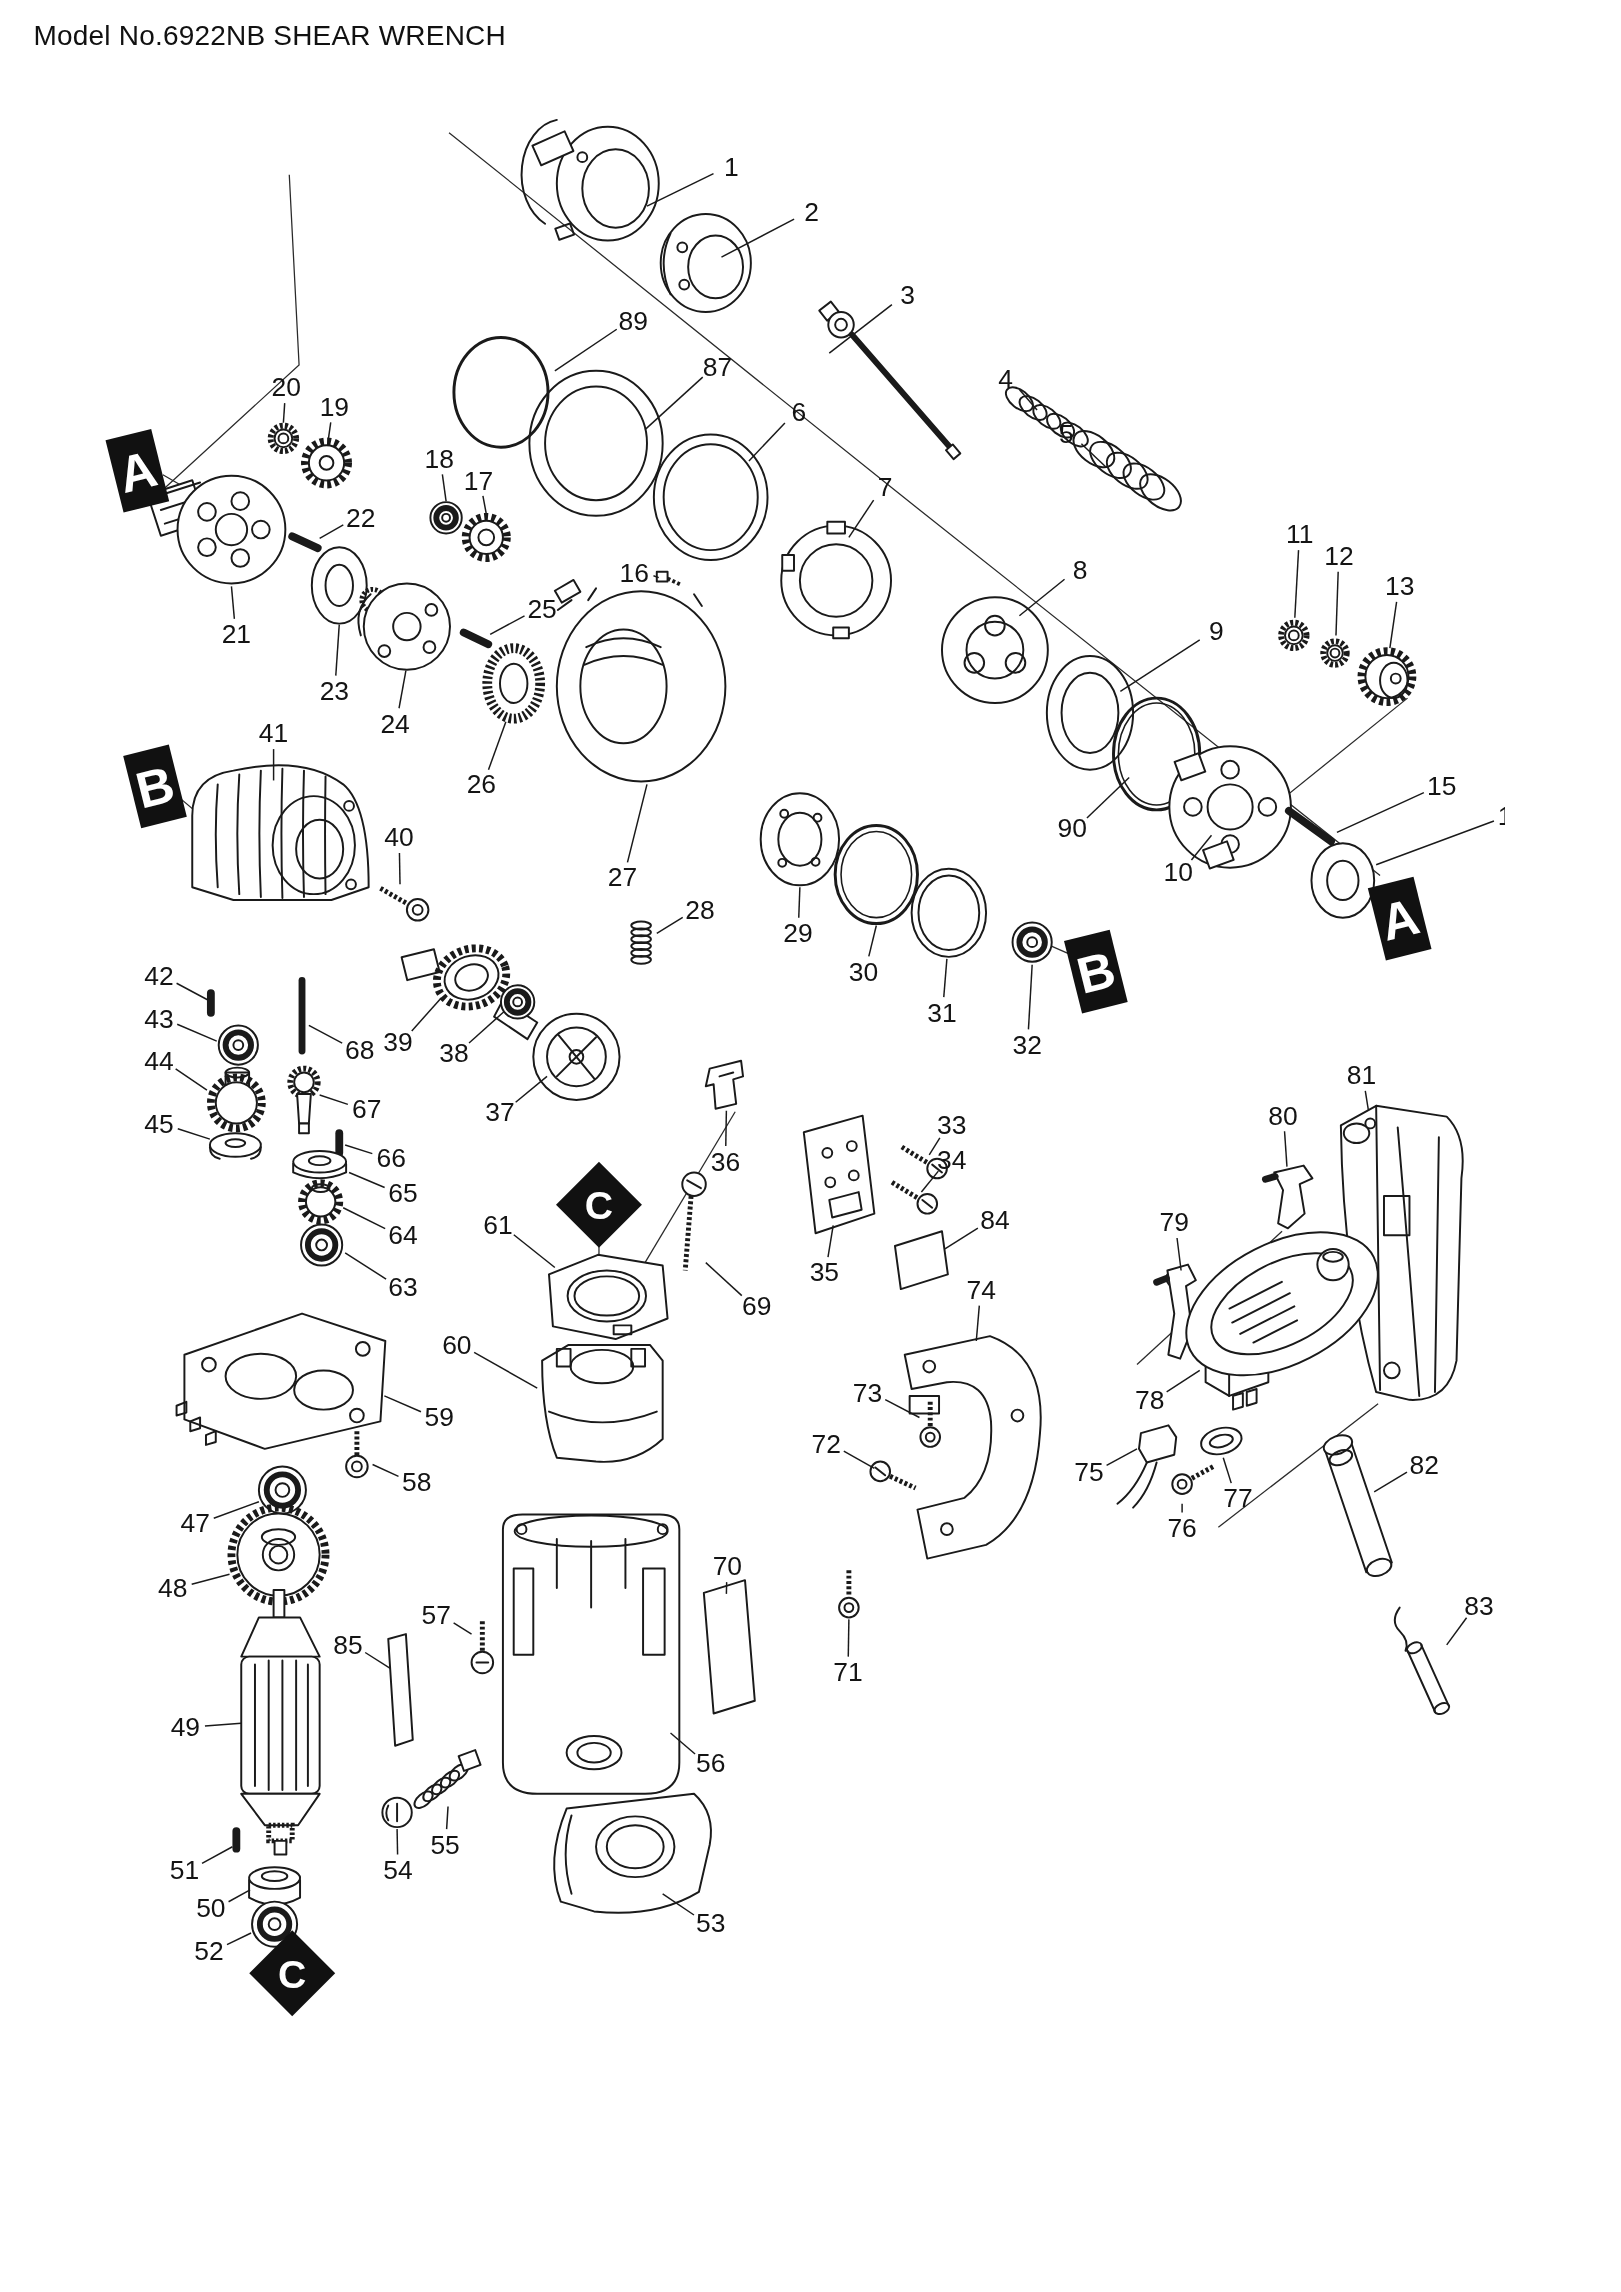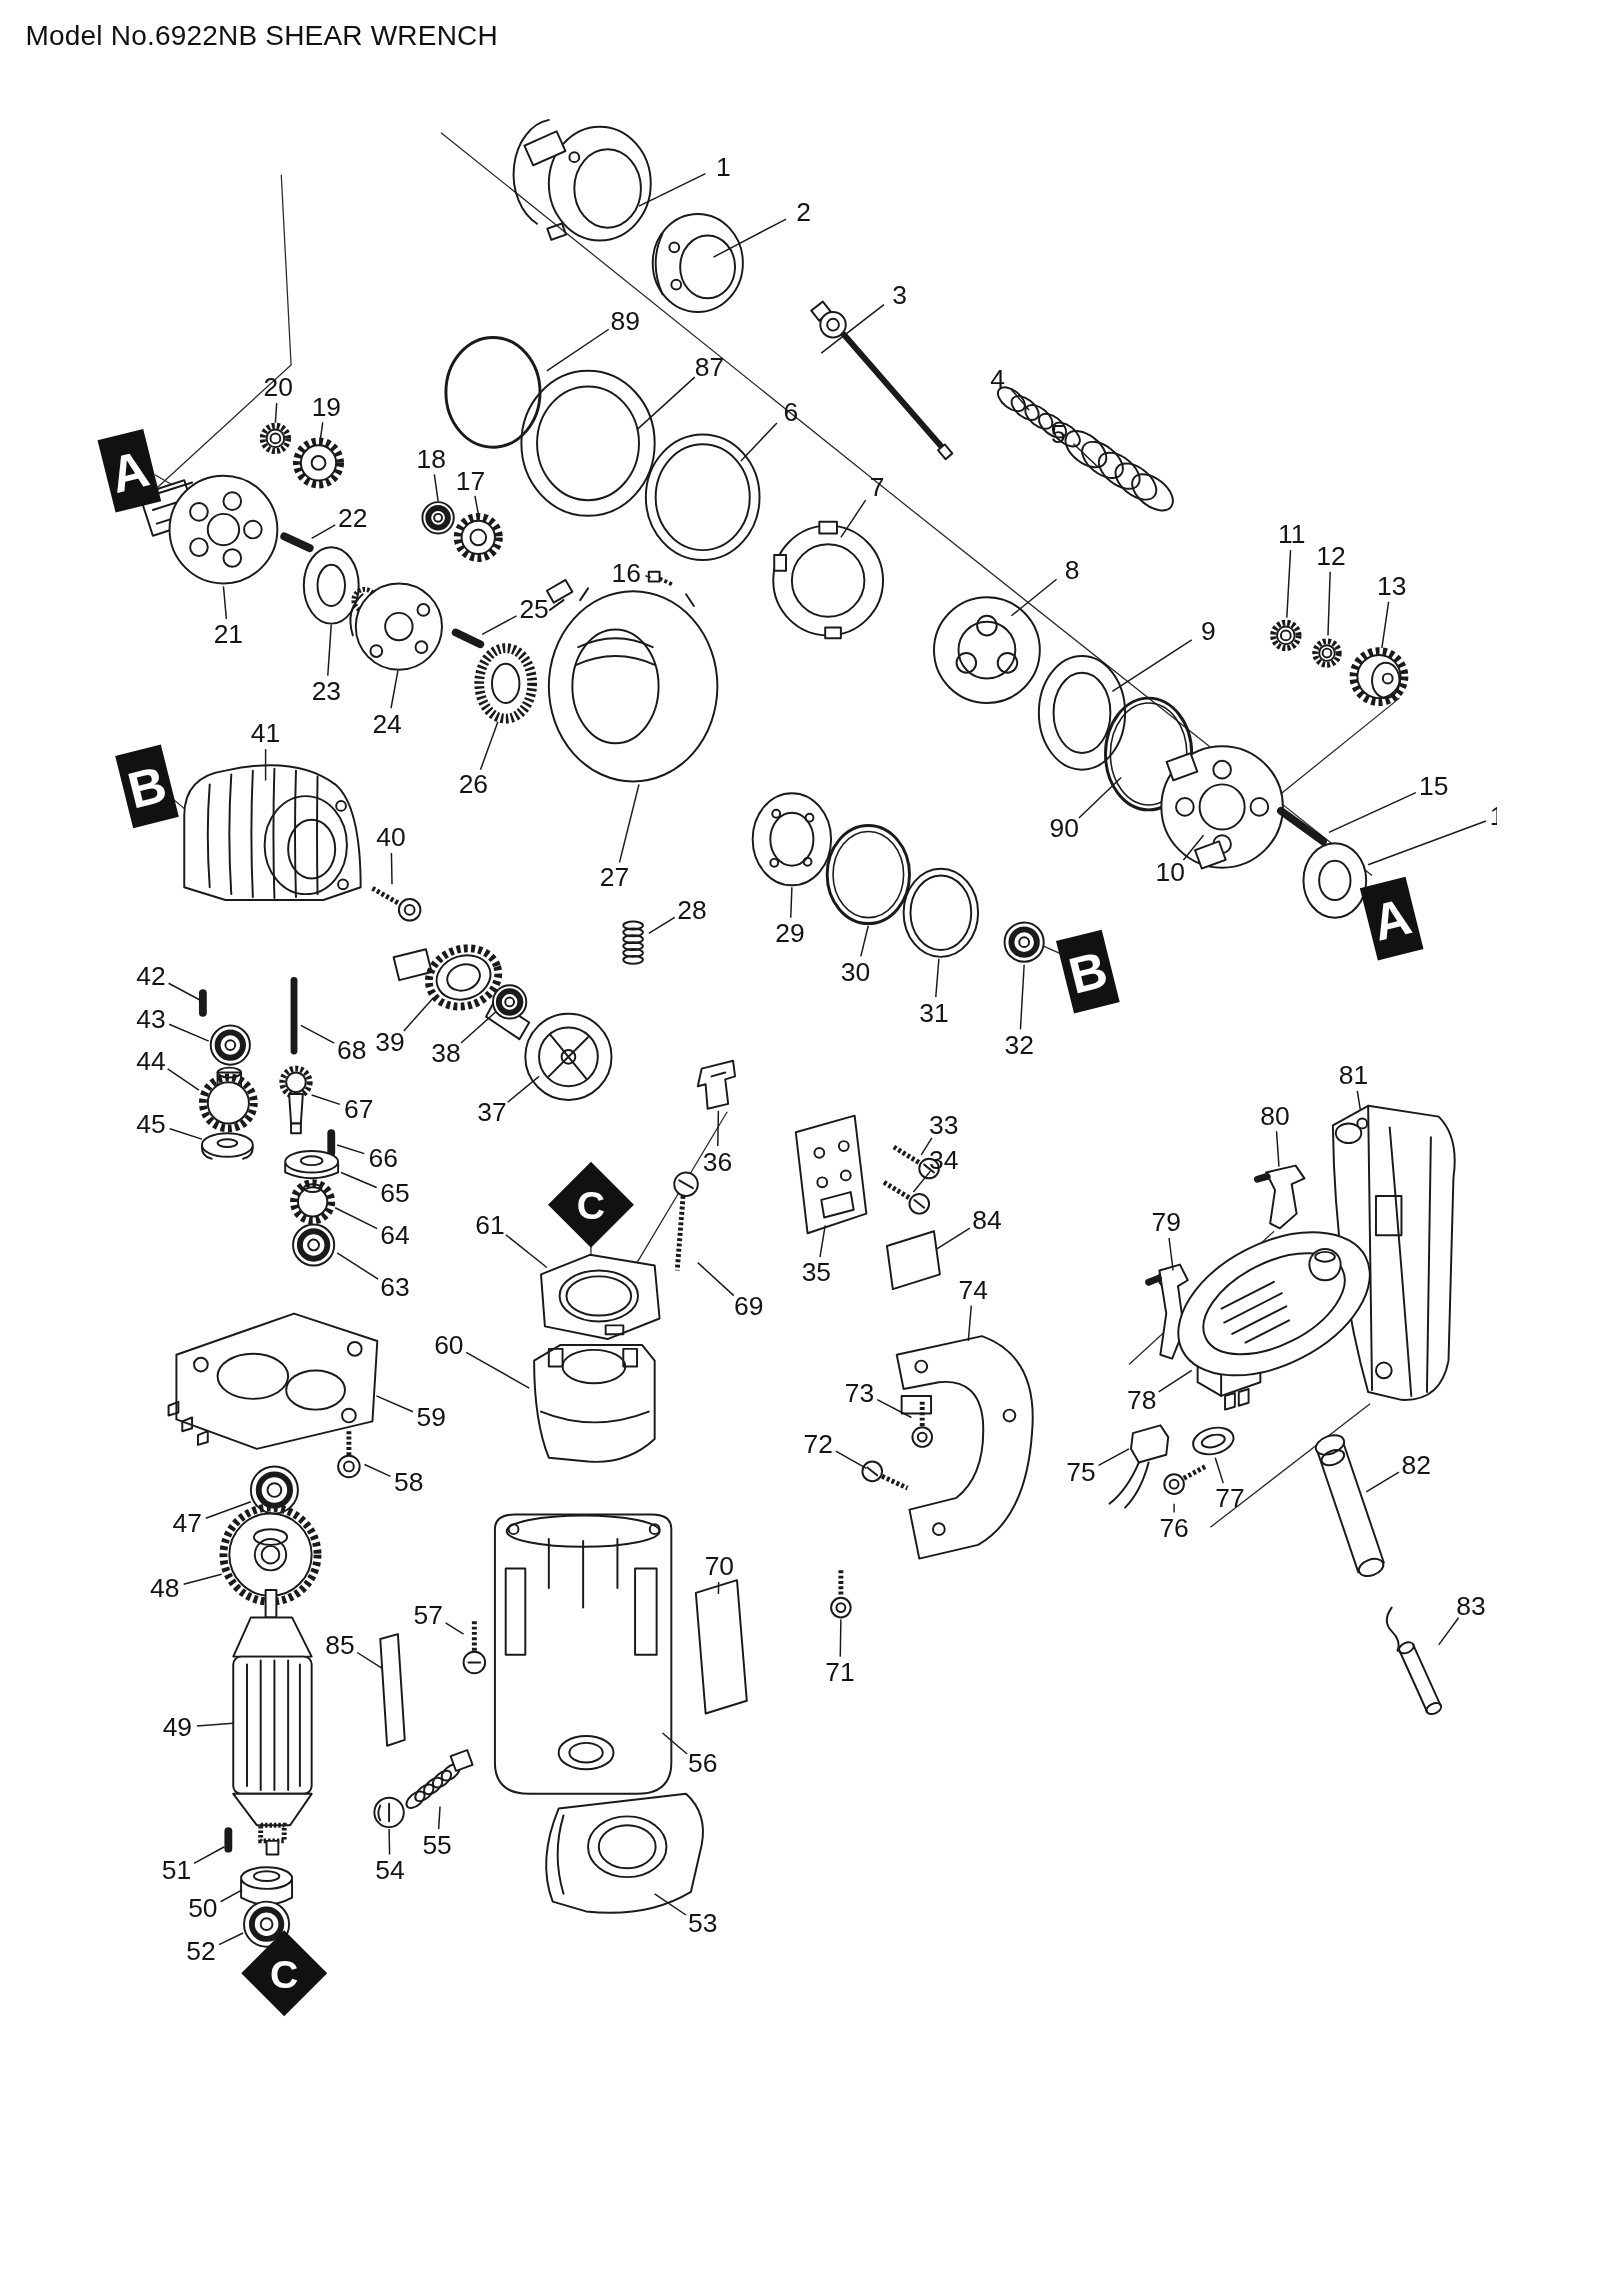--- a/index.html
+++ b/index.html
@@ -1,17 +1,17 @@
 <!DOCTYPE html>
 <html><head>
 <meta charset="utf-8">
 <style>
   html,body{margin:0;padding:0;background:#ffffff;}
   .page{position:relative;width:1497px;height:2293px;background:#fff;overflow:hidden;
-        font-family:"Liberation Sans",sans-serif;}
+        font-family:"Liberation Sans",sans-serif;margin-left:8px;}
   .title{position:absolute;left:25.5px;top:19.6px;font-size:28px;color:#111;letter-spacing:0.2px;}
   svg{position:absolute;left:0;top:0;}
   .s{stroke:#1a1a1a;stroke-width:2;fill:none;stroke-linecap:round;stroke-linejoin:round;}
   .sw{stroke:#1a1a1a;stroke-width:2;fill:#fff;stroke-linejoin:round;}
   .teeth{stroke:#1a1a1a;fill:none;stroke-width:8;stroke-dasharray:4 3.4;}
   .seal{stroke:#1a1a1a;fill:none;stroke-width:6;}
   .thread{stroke:#1a1a1a;fill:none;stroke-width:5;stroke-dasharray:3 2.4;}
   .pin{stroke:#1a1a1a;fill:none;stroke-width:8;stroke-linecap:round;}
   .guide{stroke:#2a2a2a;stroke-width:1.3;fill:none;}
   .lead{stroke:#1a1a1a;stroke-width:1.5;fill:none;}

